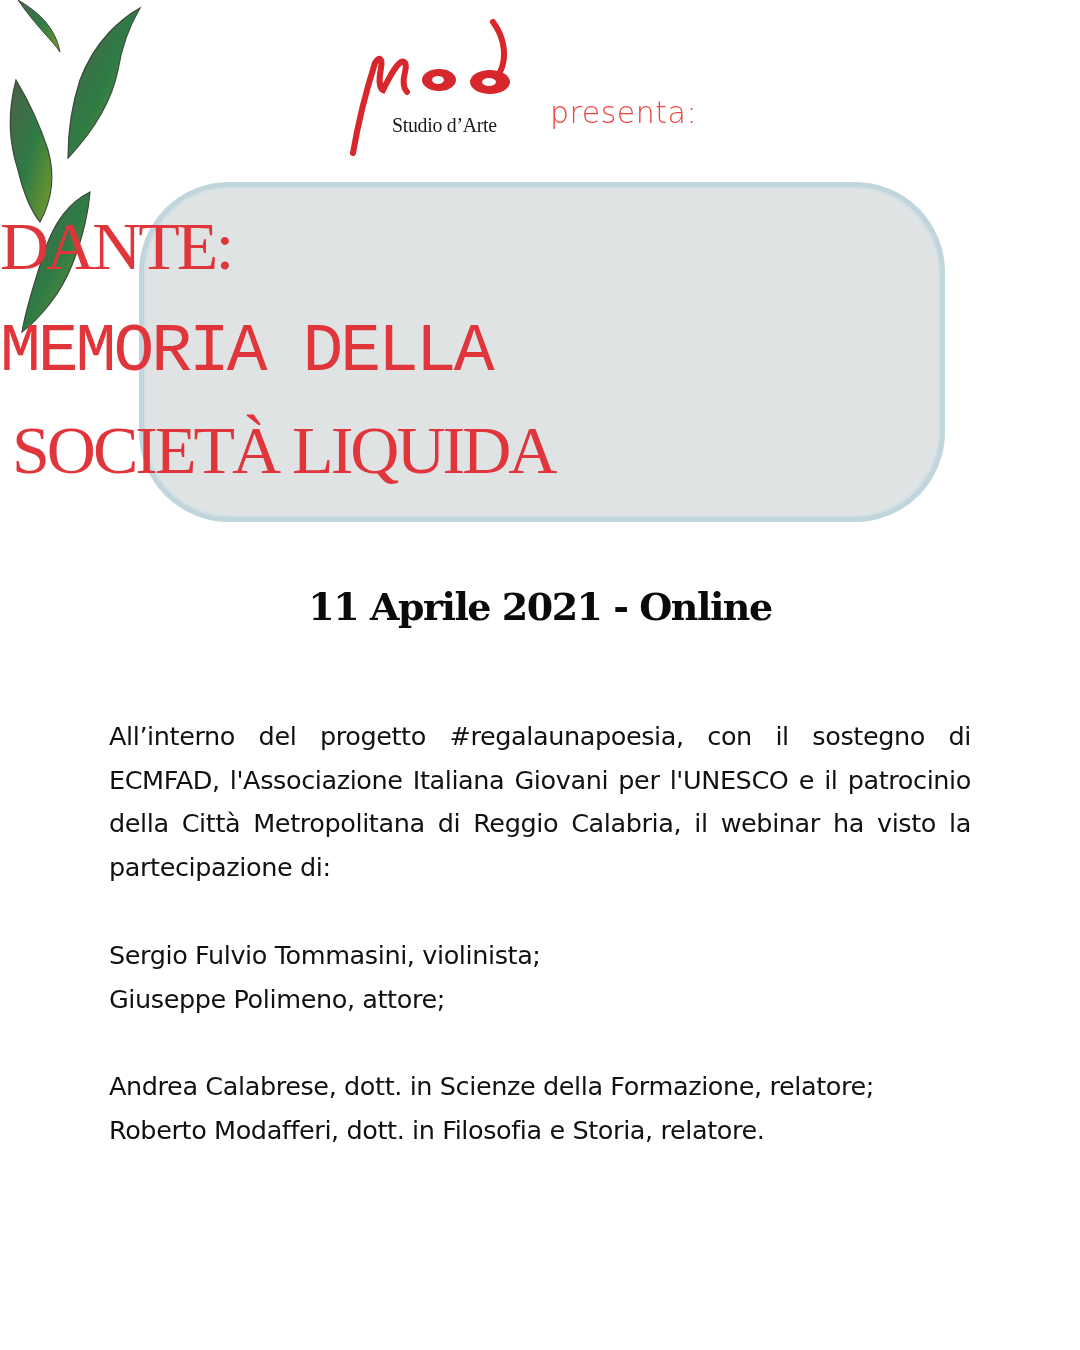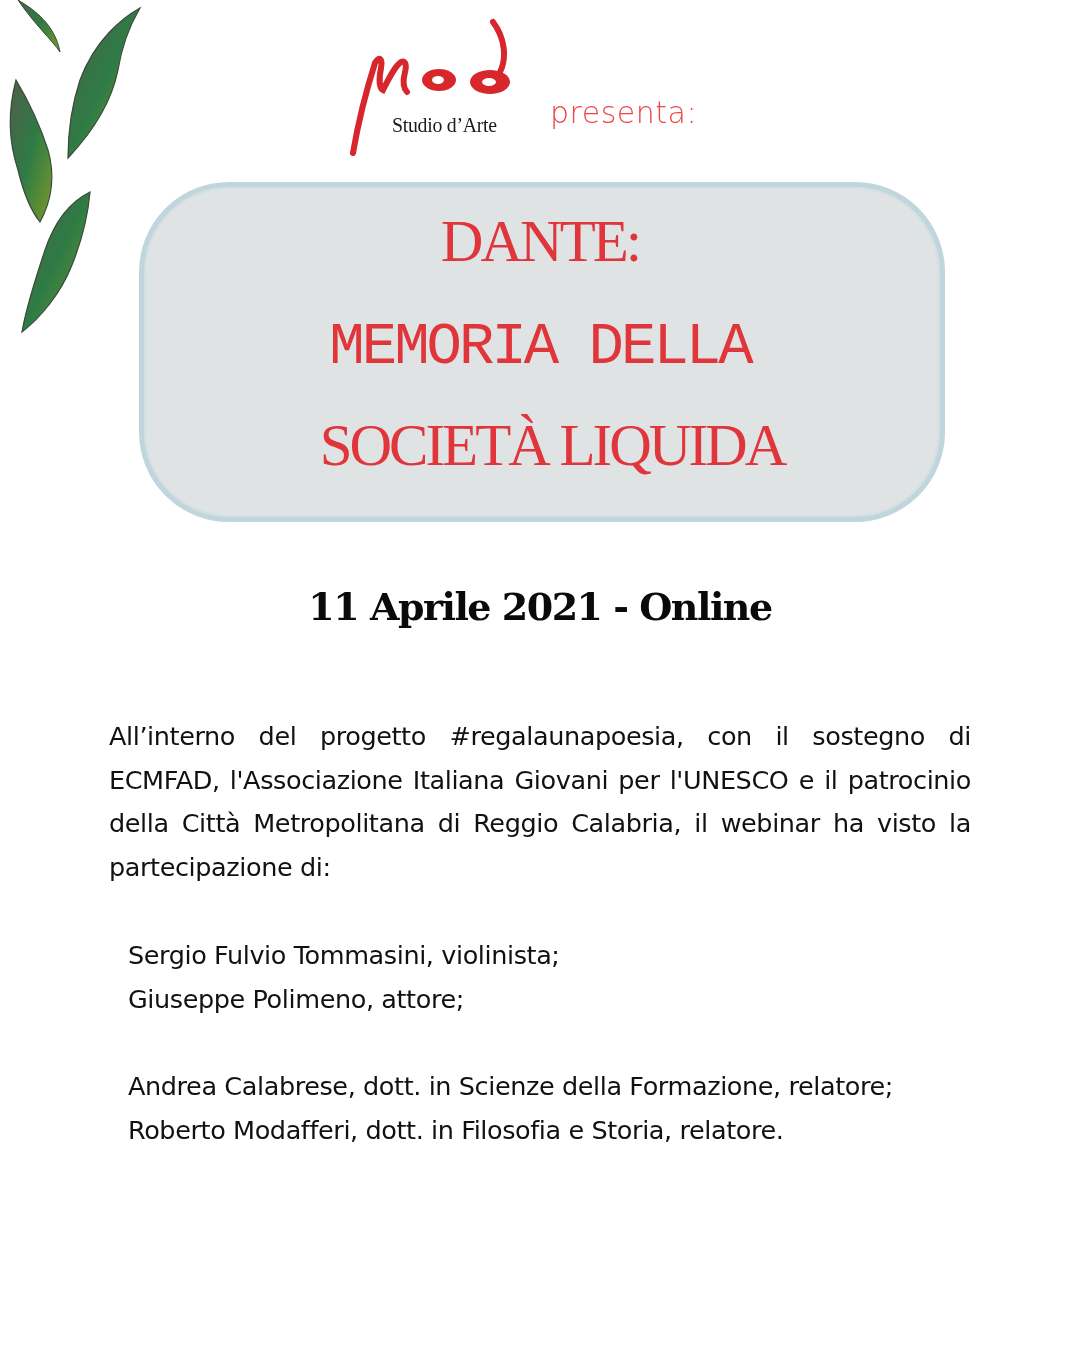--- a/index.html
+++ b/index.html
@@ -22,39 +22,38 @@
     font-family: "DejaVu Sans", sans-serif; font-size: 30px; color: #ef4444;
     font-weight: 300; letter-spacing: 0.5px; margin-top: 29px;
   }
   .title-box {
     position: absolute; left: 139px; top: 182px; width: 806px; height: 340px;
     background: #dfe3e4; border: 5px solid #c1d6dc; border-radius: 90px;
     box-sizing: border-box;
     box-shadow: 0 0 0 2px #d2e0e4 inset;
   }
   .title-line {
-    position: absolute; left: 0; width: 1080px; text-align: center;
+    position: absolute; left: 0; width: 1080px; text-align: left;
     font-family: "Liberation Serif", serif; color: #e0353b;
-    font-size: 59px; line-height: 1; letter-spacing: -3px;
+    font-size: 68px; line-height: 1; letter-spacing: -3px;
   }
   .date {
     position: absolute; left: 0; top: 584px; width: 1080px; text-align: center;
     font-family: "DejaVu Serif", serif; font-weight: bold; font-size: 38px; color: #0a0a0a;
     letter-spacing: -1.5px;
   }
   .intro {
     position: absolute; left: 109px; top: 715px; width: 862px;
     font-family: "DejaVu Sans", sans-serif; font-size: 25.5px; line-height: 43.6px; color: #111;
     text-align: justify; text-align-last: left; letter-spacing: -0.4px;
   }
   .list {
     position: absolute; left: 109px; width: 900px;
     font-family: "DejaVu Sans", sans-serif; font-size: 25.5px; line-height: 43.6px; color: #111;
     letter-spacing: -0.4px;
-    margin-left: 19px;
   }
   .list div { white-space: nowrap; }
 </style>
 </head>
 <body>
 
 <svg class="leaves" viewBox="0 0 160 340">
   <defs>
     <linearGradient id="lg" x1="0" y1="0" x2="1" y2="1">
       <stop offset="0" stop-color="#4f5f4a"></stop>

